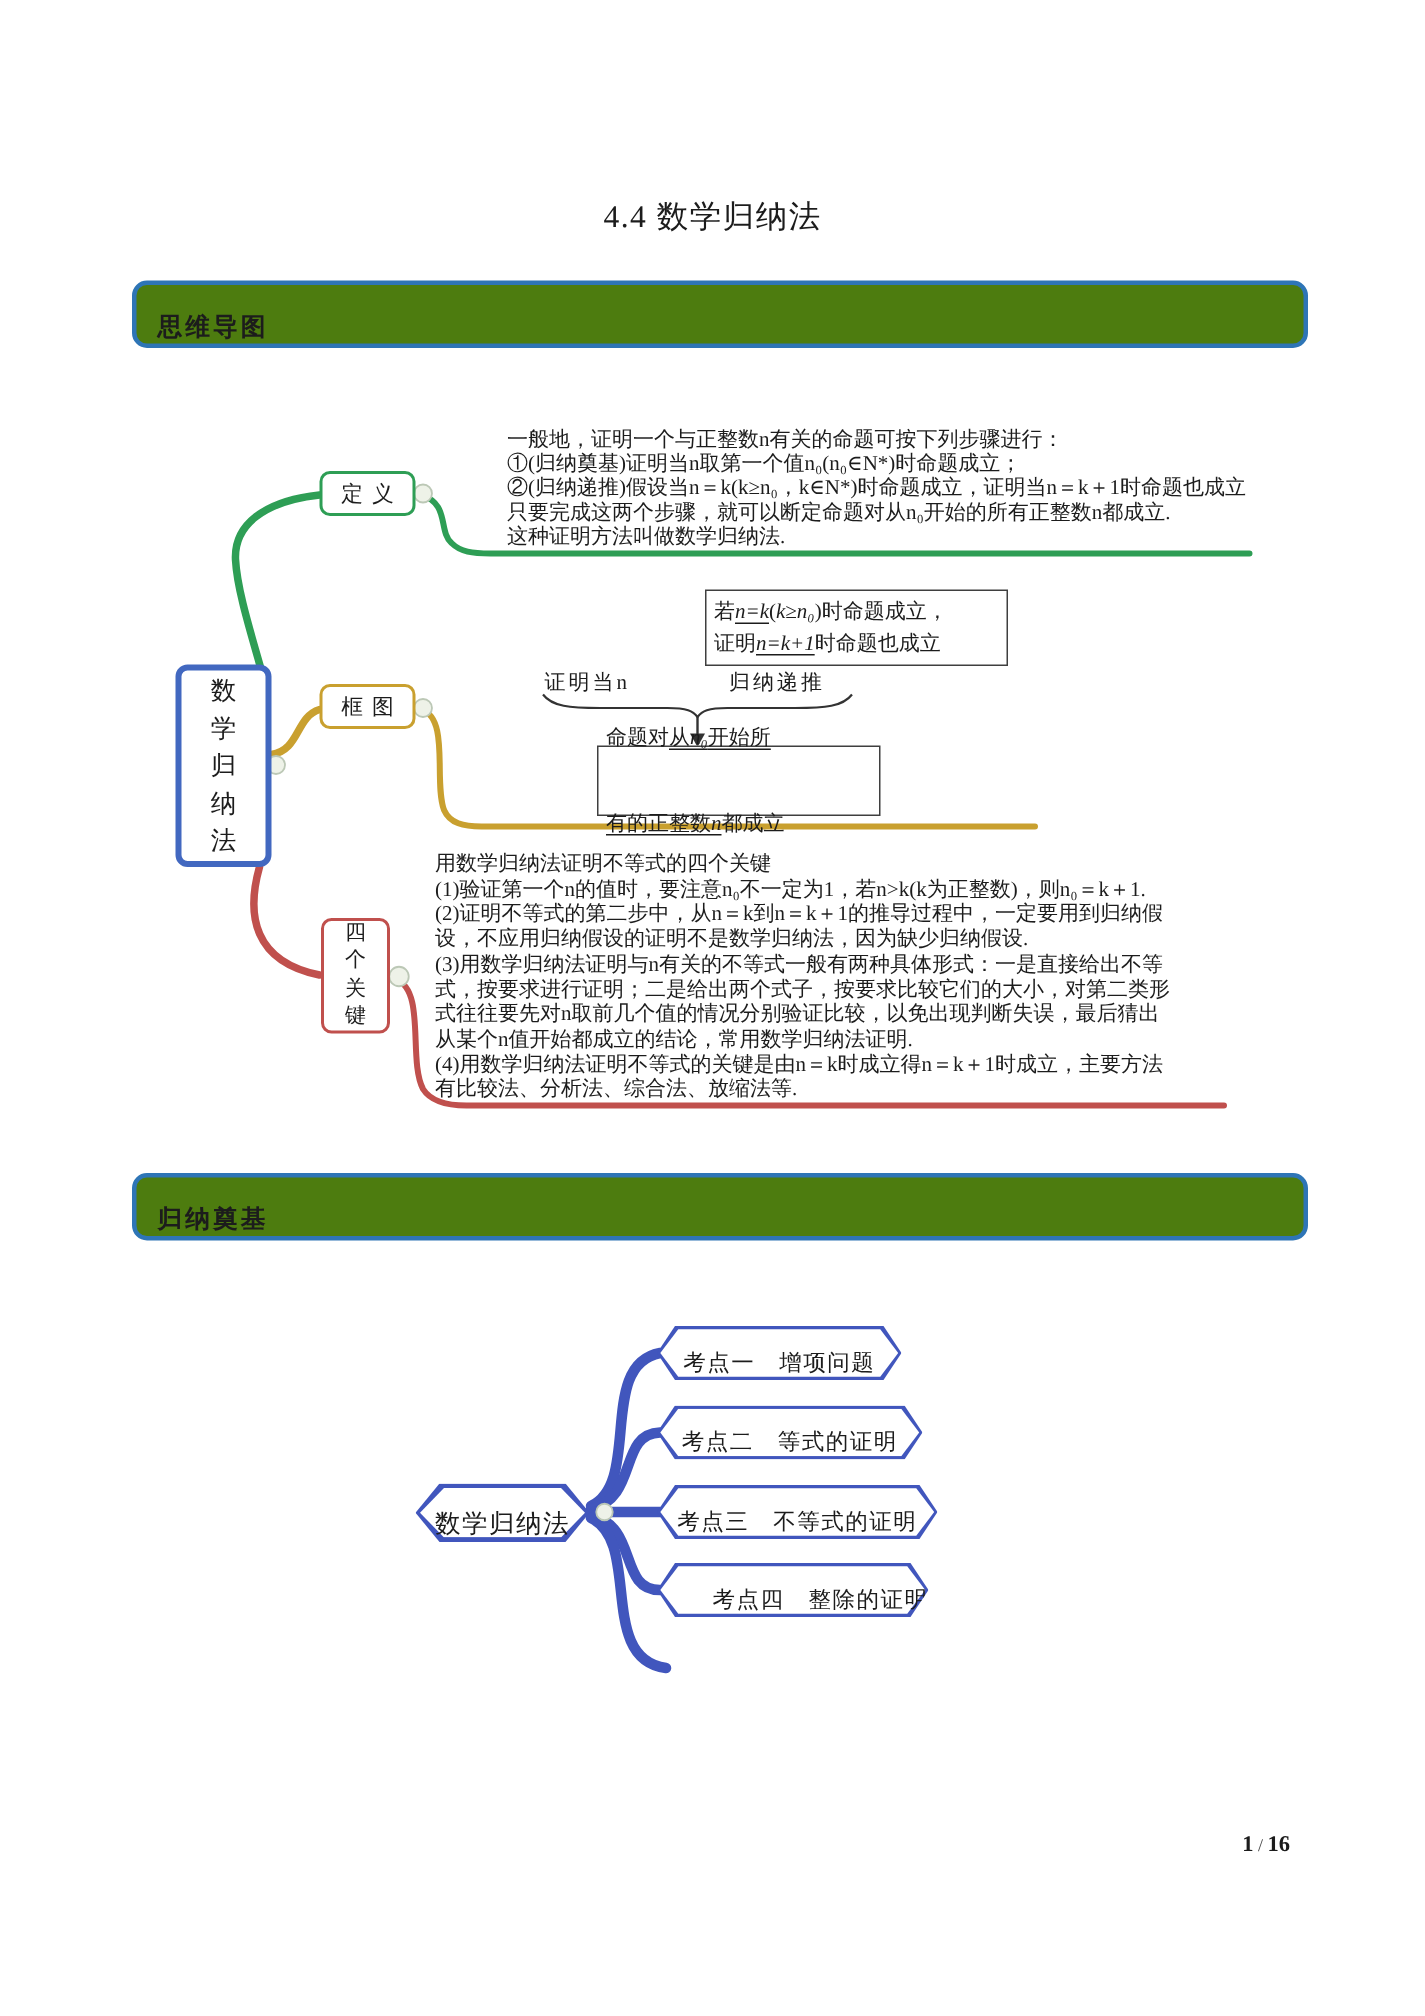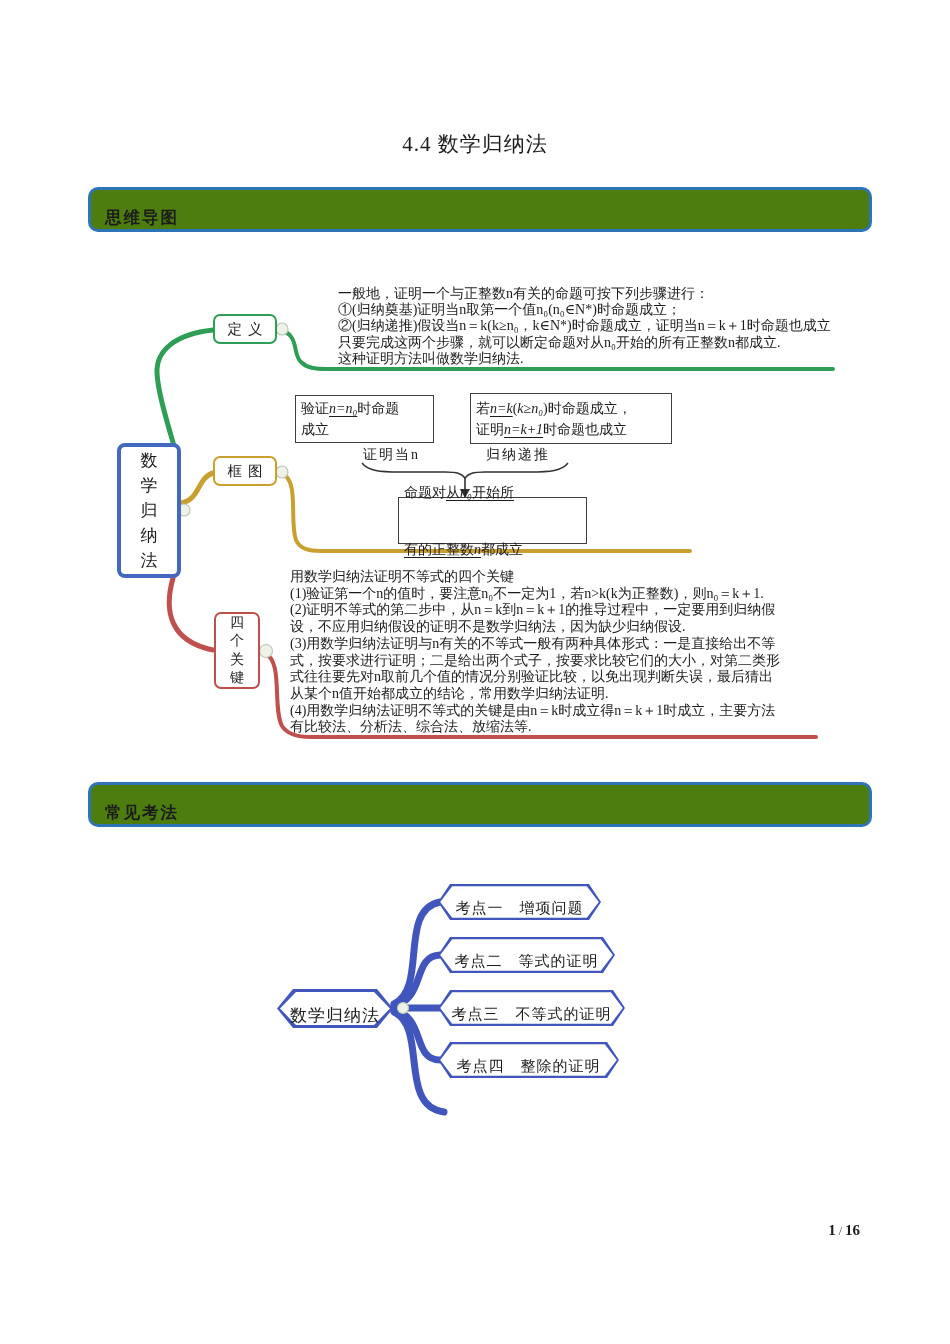--- a/index.html
+++ b/index.html
@@ -59,21 +59,21 @@
   .hex-fill{position:absolute;inset:2.2px;background:#fff;}
   .hex,.hex-fill{clip-path:polygon(12px 0,calc(100% - 12px) 0,100% 50%,calc(100% - 12px) 100%,12px 100%,0 50%);}
   .hex span{position:relative;font-size:15px;letter-spacing:1px;white-space:nowrap;margin-top:13px;}
   .hex-root{background:var(--blue);}
   .hex-root,.hex-root .hex-fill{clip-path:polygon(16px 0,calc(100% - 16px) 0,100% 50%,calc(100% - 16px) 100%,16px 100%,0 50%);}
   .hex-root .hex-fill{inset:3px;}
   .hex-root span{font-size:17px;}
   #exam1{left:438px;top:884px;width:163px;height:36px;}
   #exam2{left:438px;top:937px;width:177px;height:36px;}
   #exam3{left:438px;top:990px;width:187px;height:36px;}
-  #exam4{left:438px;top:1042px;width:181px;height:36px;}
+  #exam4{left:438px;top:1042px;width:181px;height:36px;justify-content:flex-end;}
   #exam5{left:442px;top:1094px;width:237px;height:36px;}
   #root2{left:277px;top:989px;width:116px;height:39px;}
 
   .footer{position:absolute;left:760px;top:1222px;width:100px;text-align:right;font-size:15px;}
   .footer .pn{font-weight:bold;}
   .footer .sep{font-size:12px;font-weight:normal;color:#444;padding:0 3px;}
 </style>
 </head>
 <body>
 
@@ -125,24 +125,20 @@
   <div class="node n-keys">
     <span>四个关键</span>
   </div>
 
   <div id="para-def" class="para">一般地，证明一个与正整数n有关的命题可按下列步骤进行：
 ①(归纳奠基)证明当n取第一个值n₀(n₀∈N*)时命题成立；
 ②(归纳递推)假设当n＝k(k≥n₀，k∈N*)时命题成立，证明当n＝k＋1时命题也成立
 只要完成这两个步骤，就可以断定命题对从n₀开始的所有正整数n都成立.
 这种证明方法叫做数学归纳法.</div>
 
-  <div id="flow-base" class="flow-box">
-    <span class="fl"><span>验证</span><span class="mu">n=n₀</span><span>时命题</span></span>
-    <span class="fl"><span>成立</span></span>
-  </div>
   <div id="flow-step" class="flow-box">
     <span class="fl"><span>若</span><span class="mu">n=k</span><span>(</span><span class="mi">k≥n₀</span><span>)时命题成立，</span></span>
     <span class="fl"><span>证明</span><span class="mu">n=k+1</span><span>时命题也成立</span></span>
   </div>
   <div id="flow-label-base" class="flow-label">证明当n</div>
   <div id="flow-label-step" class="flow-label">归纳递推</div>
   <div id="flow-result" class="flow-box">
     <span class="fl"><span>命题对</span><span class="u">从</span><span class="u mi">n₀</span><span class="u">开始所</span></span>
     <span class="fl"><span class="u">有的正整数</span><span class="u mi">n</span><span>都成立</span></span>
   </div>
@@ -152,21 +148,21 @@
 (2)证明不等式的第二步中，从n＝k到n＝k＋1的推导过程中，一定要用到归纳假
 设，不应用归纳假设的证明不是数学归纳法，因为缺少归纳假设.
 (3)用数学归纳法证明与n有关的不等式一般有两种具体形式：一是直接给出不等
 式，按要求进行证明；二是给出两个式子，按要求比较它们的大小，对第二类形
 式往往要先对n取前几个值的情况分别验证比较，以免出现判断失误，最后猜出
 从某个n值开始都成立的结论，常用数学归纳法证明.
 (4)用数学归纳法证明不等式的关键是由n＝k时成立得n＝k＋1时成立，主要方法
 有比较法、分析法、综合法、放缩法等.</div>
 
   <div class="section-box" style="top:782px;">
-    <span>常见考法</span>
+    <span>归纳奠基</span>
   </div>
 
   <div id="root2" class="hex hex-root">
     <div class="hex-fill"></div>
     <span>数学归纳法</span>
   </div>
   <div id="exam1" class="hex">
     <div class="hex-fill"></div>
     <span>考点一　增项问题</span>
   </div>

